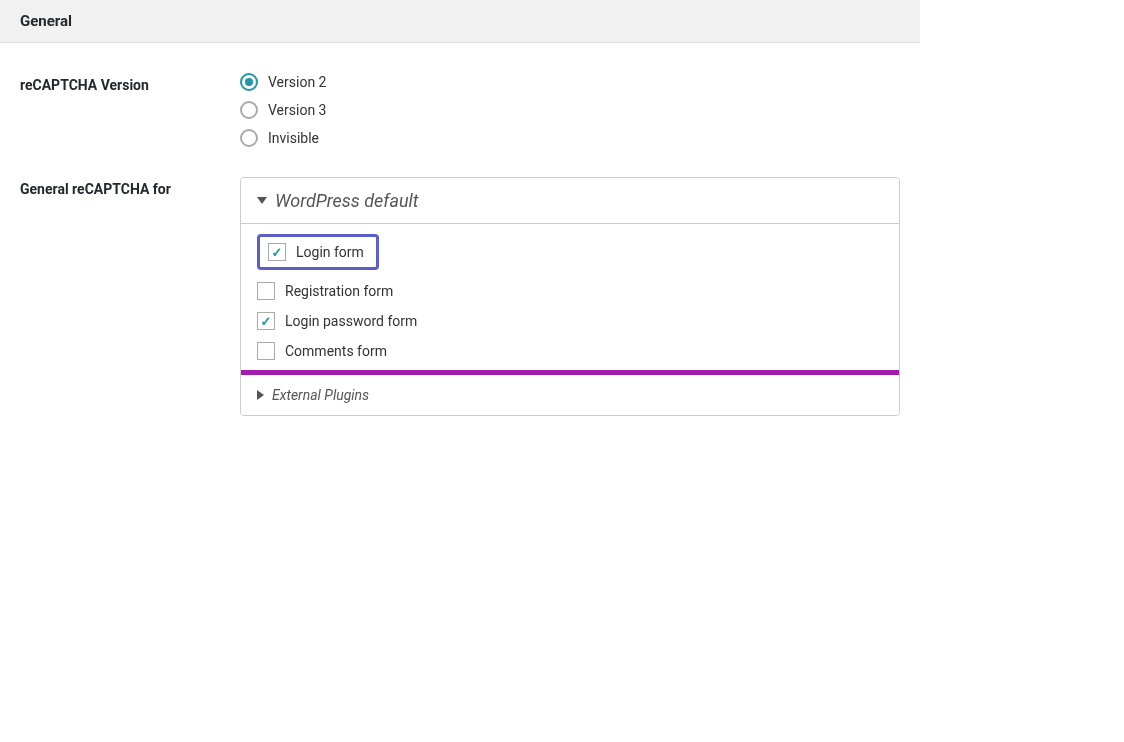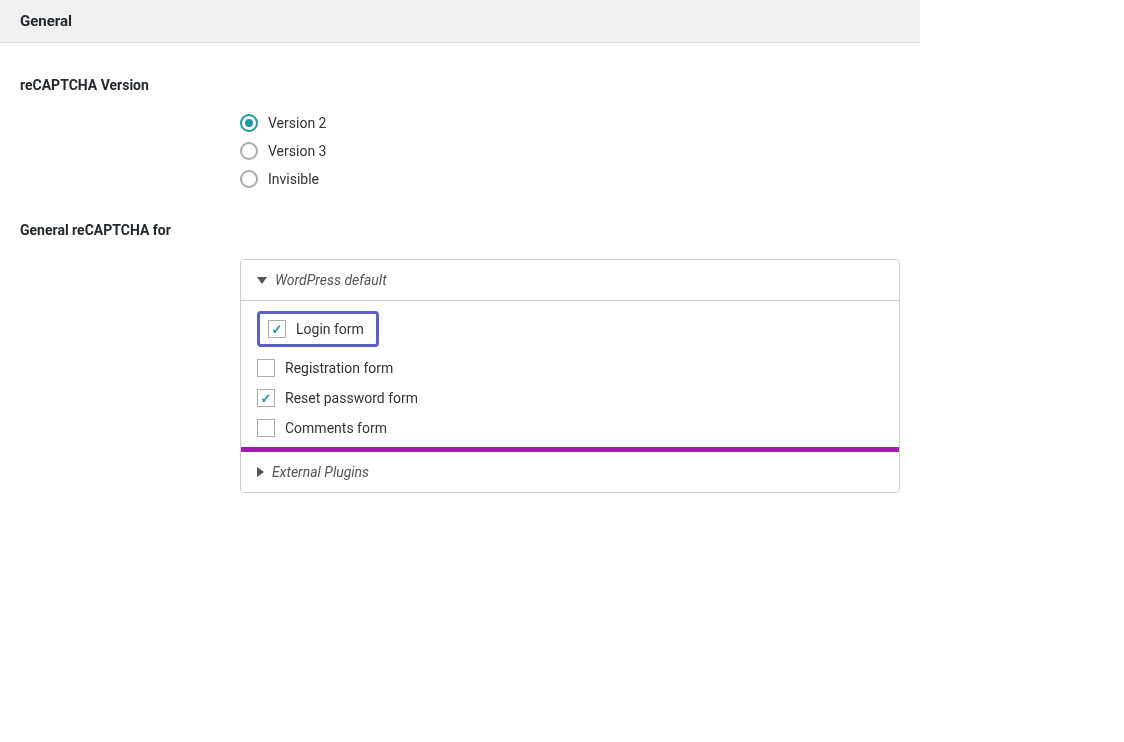--- a/index.html
+++ b/index.html
@@ -48,21 +48,20 @@
       font-size: 14px;
       color: #23282d;
       width: 220px;
       min-width: 220px;
       padding-top: 4px;
     }
 
     .settings-control {
       flex: 1;
       max-width: 700px;
-      margin-top: 41px;
     }
 
     
     .radio-group {
       display: flex;
       flex-direction: column;
       gap: 10px;
     }
 
     .radio-item {
@@ -113,21 +112,21 @@
       display: flex;
       align-items: center;
       gap: 8px;
       cursor: pointer;
       border-bottom: 1px solid #ccc;
       background: #fff;
     }
 
     .recaptcha-group-header-text {
       font-style: italic;
-      font-size: 14px;
+      font-size: 18px;
       color: #555;
     }
 
     .triangle-right {
       width: 0;
       height: 0;
       border-top: 5px solid transparent;
       border-bottom: 5px solid transparent;
       border-left: 7px solid #555;
     }
@@ -276,21 +275,21 @@
             <div class="checkbox-item">
               <div class="checkbox-box">
               </div>
               <span class="checkbox-label">Registration form</span>
             </div>
 
             <div class="checkbox-item">
               <div class="checkbox-box checked">
                 <span class="checkmark">✓</span>
               </div>
-              <span class="checkbox-label">Reset password form</span>
+              <span class="checkbox-label">Login password form</span>
             </div>
 
             <div class="checkbox-item">
               <div class="checkbox-box">
               </div>
               <span class="checkbox-label">Comments form</span>
             </div>
 
           </div>
 

